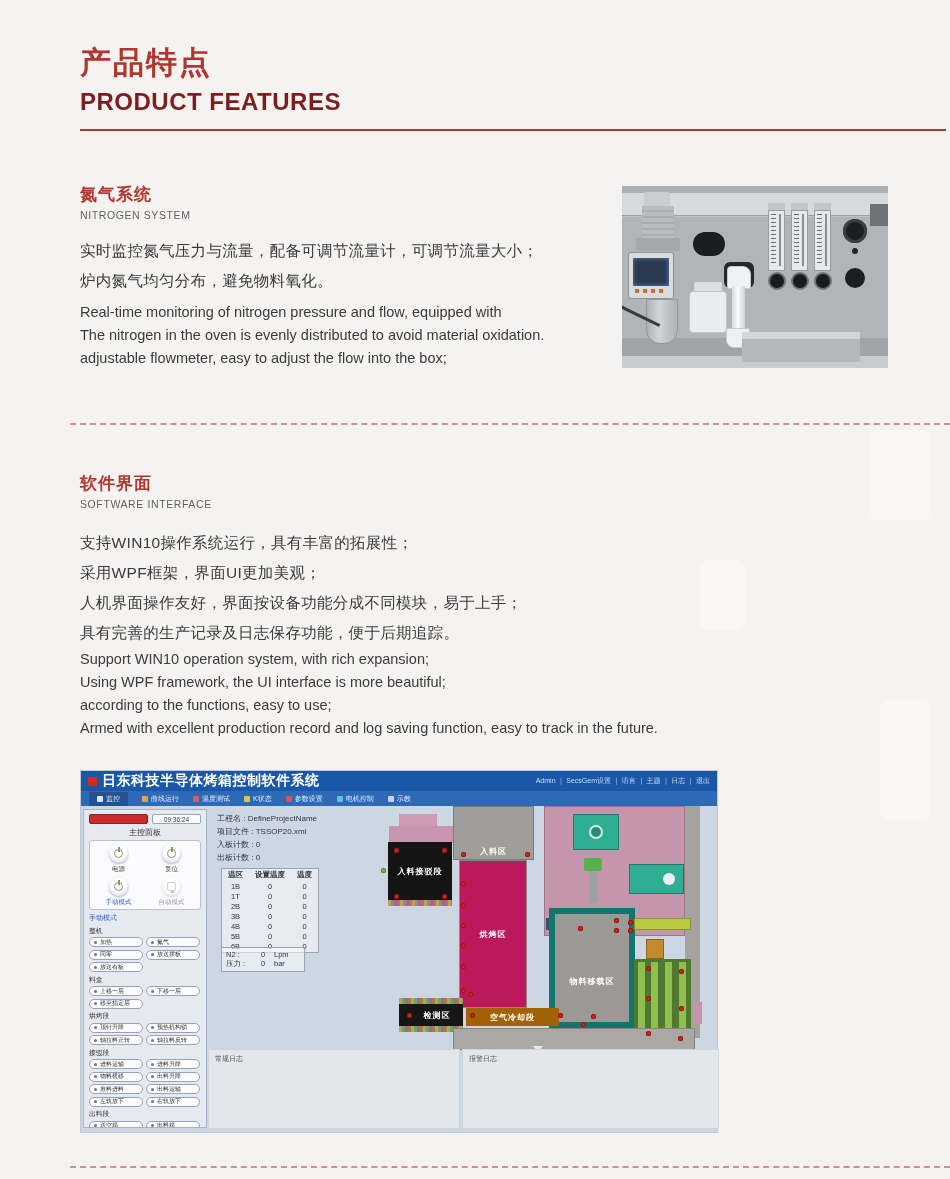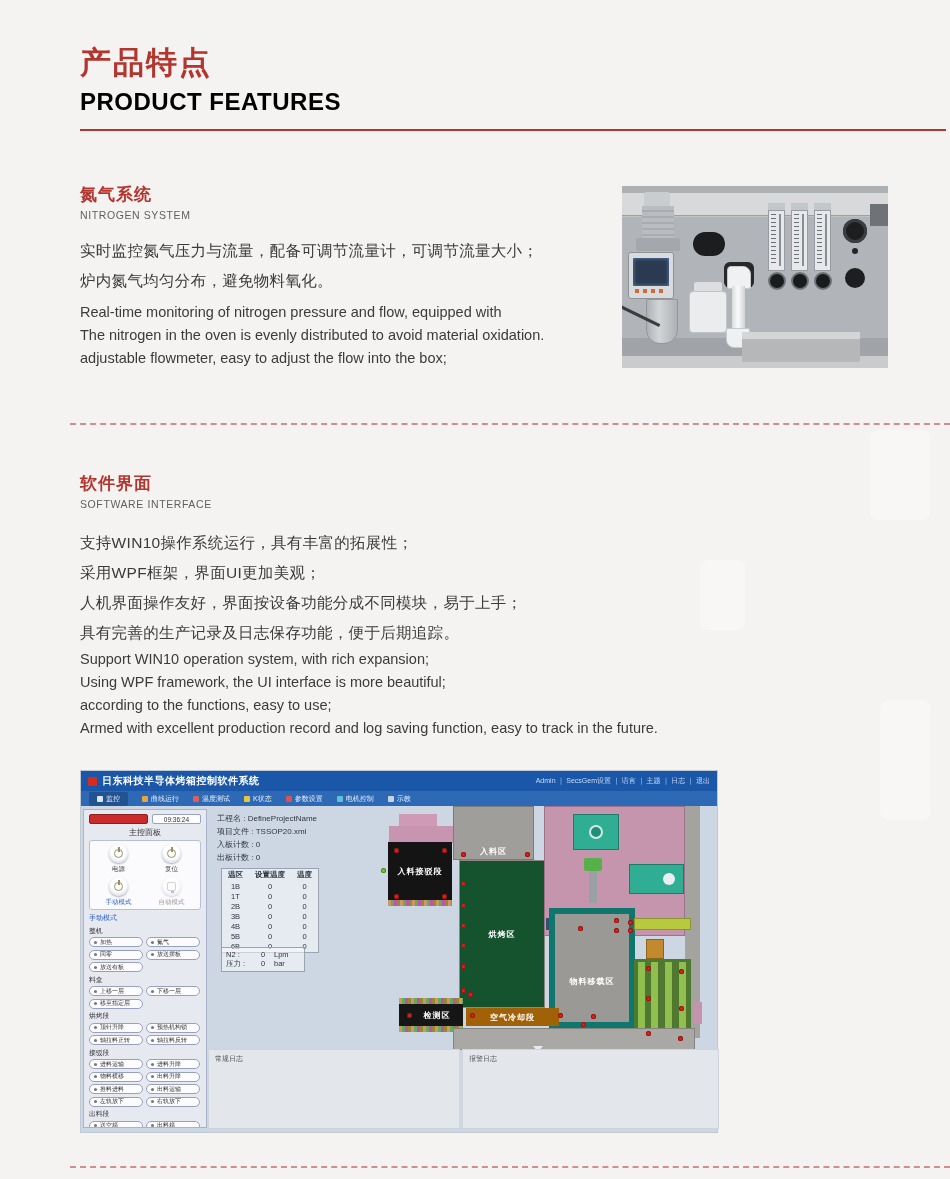--- a/index.html
+++ b/index.html
@@ -7,21 +7,21 @@
   body { font-family:"Liberation Sans","DejaVu Sans",sans-serif; background:#fff; }
   .page { position:relative; width:950px; height:1179px; background:#f4f3f1; overflow:hidden; }
 
   
   .wm { position:absolute; color:rgba(255,255,255,.6); font-weight:bold; pointer-events:none; }
   .wm-ce { left:540px; top:108px; font-size:110px; letter-spacing:4px; }
   .wm-blob { position:absolute; background:rgba(255,255,255,.35); border-radius:8px; pointer-events:none; }
 
   
   .title-zh { position:absolute; left:80px; top:42px; font-size:31px; font-weight:bold; color:#b2352e; letter-spacing:2px; }
-  .title-en { position:absolute; left:80px; top:88px; font-size:24px; font-weight:bold; color:#000000; letter-spacing:.5px; }
+  .title-en { position:absolute; left:80px; top:88px; font-size:24px; font-weight:bold; color:#7f1d1d; letter-spacing:.5px; }
   .red-rule { position:absolute; left:80px; right:4px; top:129px; height:2px; background:#b2352e; }
 
   .dashed { position:absolute; left:70px; right:0; border-top:2px dashed #d08f8f; }
   .dash-1 { top:423px; } .dash-2 { top:1166px; }
 
   .sec-zh { position:absolute; font-size:17px; font-weight:bold; color:#b2352e; letter-spacing:1px; }
   .sec-en { position:absolute; font-size:10.5px; color:#5f5f5f; letter-spacing:.6px; }
   .para { position:absolute; color:#3b3b3b; }
   .para div { white-space:nowrap; }
   .p-zh { font-size:15.5px; line-height:30px; letter-spacing:.3px; }
@@ -60,21 +60,21 @@
   .blk-big { left:221px; top:33px; width:24px; height:24px; background:#1c1e20; border-radius:50%; box-shadow:inset 0 0 0 3px #3a3e42; }
   .blk-dot { left:230px; top:62px; width:6px; height:6px; background:#232527; border-radius:50%; }
   .blk-mid { left:223px; top:82px; width:20px; height:20px; background:#1c1e20; border-radius:50%; }
   .tray-top { left:120px; top:146px; width:118px; height:7px; background:#d3d5d7; }
   .tray-front { left:120px; top:153px; width:118px; height:23px; background:#b5b7b9; border-radius:0 0 2px 2px; }
 
   
   .app { position:absolute; left:80px; top:770px; width:638px; height:363px; background:#cdd7e3; border:1px solid #bfc9d3; font-size:7px; color:#2f3540; }
   .app-titlebar { position:absolute; left:0; top:0; width:100%; height:20px; background:#1a57a8; display:flex; align-items:center; padding:0 7px; gap:5px; }
   .app-logo { width:9px; height:9px; background:#d42a20; border-radius:1px; flex:none; }
-  .app-title { color:#fff; font-size:10px; font-weight:bold; letter-spacing:.5px; white-space:nowrap; }
+  .app-title { color:#fff; font-size:14px; font-weight:bold; letter-spacing:.5px; white-space:nowrap; }
   .app-menu { margin-left:auto; color:#c9dcf5; font-size:7px; white-space:nowrap; }
   .app-nav { position:absolute; left:0; top:20px; width:100%; height:15px; background:#2d69b4; display:flex; align-items:center; padding-left:8px; gap:14px; }
   .app-tab { display:flex; align-items:center; gap:3px; color:#e8f0fa; font-size:7px; white-space:nowrap; }
   .app-tab.first { background:#22528f; padding:2px 8px; border-radius:2px; }
   .tab-ico { width:6px; height:6px; border-radius:1px; flex:none; }
   .app-body { position:absolute; left:0; top:35px; width:638px; height:327px; overflow:hidden; }
 
   
   .lpanel { position:absolute; left:2px; top:3px; width:124px; height:319px; background:#e7e9f1; border:1px solid #a9b2cb; padding:4px 5px; overflow:hidden; }
   .prog-row { display:flex; gap:4px; margin-bottom:3px; }
@@ -110,21 +110,21 @@
   .zone { position:absolute; }
   .zlabel { position:absolute; width:100%; text-align:center; color:#fff; font-size:8px; font-weight:bold; letter-spacing:1px; white-space:nowrap; }
   .z-pink1 { left:318px; top:8px; width:38px; height:13px; background:#cf9ab6; }
   .z-pink2 { left:308px; top:20px; width:70px; height:17px; background:#c795af; }
   .z-dock { left:307px; top:36px; width:64px; height:58px; background:#141414; }
   .z-dock .zlabel { top:24px; }
   .z-strip { height:6px; background:repeating-linear-gradient(90deg,#c96 0 3px,#6a5 3px 6px,#b5a 6px 9px,#983 9px 12px); }
   .z-dockstrip { left:307px; top:94px; width:64px; }
   .z-infeed { left:372px; top:0; width:81px; height:54px; background:#a09e9a; border:1px solid #7d7b77; }
   .z-infeed .zlabel { top:39px; }
-  .z-bake { left:378px; top:54px; width:86px; height:148px; background:#14532d; border:1px solid #8c8880; }
+  .z-bake { left:378px; top:54px; width:68px; height:148px; background:#be185d; border:1px solid #8c8880; }
   .z-bake .zlabel { top:68px; }
   .z-pinkbig { left:463px; top:0; width:141px; height:130px; background:#c595ad; border:1px solid #9c7389; }
   .z-tealtop { left:492px; top:8px; width:46px; height:36px; background:#2fae94; border:1px solid #1d7a67; }
   .z-tealtop i { position:absolute; left:15px; top:10px; width:14px; height:14px; border-radius:50%; background:#1f8f78; border:2px solid #d6e8e2; }
   .z-funcap { left:503px; top:52px; width:18px; height:13px; background:#56b14a; border-radius:2px; }
   .z-funstem { left:508px; top:65px; width:8px; height:32px; background:#9aa0a4; }
   .z-darksq { left:465px; top:112px; width:14px; height:12px; background:#35506e; }
   .z-tealright { left:548px; top:58px; width:55px; height:30px; background:#2fae94; border:1px solid #1d7a67; }
   .z-tealright i { position:absolute; right:8px; top:8px; width:12px; height:12px; border-radius:50%; background:#e8eef2; }
   .z-transfer { left:468px; top:102px; width:86px; height:120px; background:#9b9995; border:6px solid #0f766e; }

